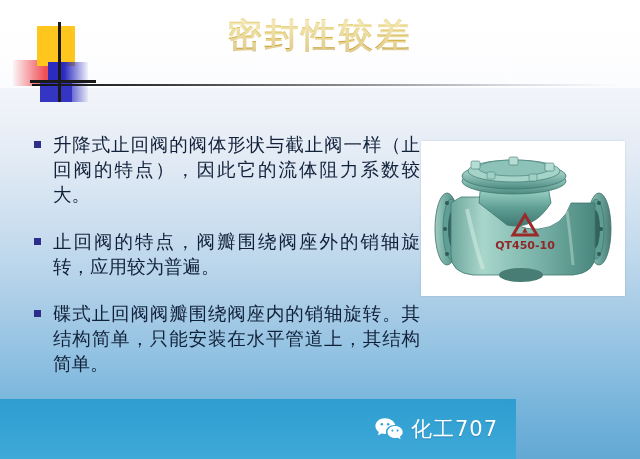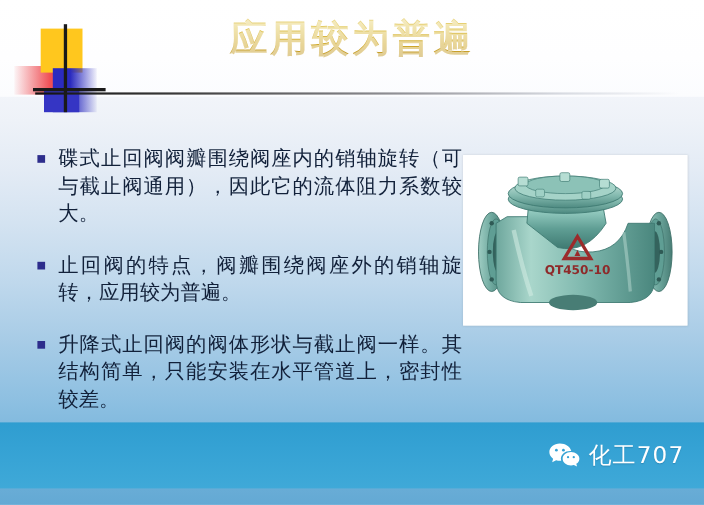--- a/index.html
+++ b/index.html
@@ -138,22 +138,22 @@
     left: 421px; top: 141px;
     width: 204px; height: 155px;
     background: #ffffff;
     box-shadow: 0 0 2px rgba(0,0,0,0.12);
   }
   .photo-frame svg { display: block; }
 
   
   .footer {
     position: absolute;
-    left: 0; bottom: 15px;
-    width: 640px; height: 60px;
+    left: 0; bottom: 0;
+    width: 516px; height: 60px;
     background: linear-gradient(to bottom, #2f9dd0 0%, #35a2d4 40%, #3fa9d8 100%);
     display: flex;
     align-items: center;
     justify-content: flex-end;
     padding-right: 18px;
     box-sizing: border-box;
   }
   .footer-brand {
     display: flex;
     align-items: center;
@@ -176,39 +176,39 @@
 
   <div class="deco">
     <div class="sq-red"></div>
     <div class="sq-yellow"></div>
     <div class="sq-blue"></div>
     <div class="sq-blue2"></div>
     <div class="bar-v"></div>
     <div class="bar-h"></div>
   </div>
 
-  <div class="title">应用较为普遍</div>
+  <div class="title">密封性较差</div>
 
   <div class="rule"></div>
 
   <div class="body">
 
     <div class="bullet-row">
       <div class="bullet-mark"></div>
-      <div class="bullet-text">碟式止回阀阀瓣围绕阀座内的销轴旋转（可与截止阀通用），因此它的流体阻力系数较大。</div>
+      <div class="bullet-text">升降式止回阀的阀体形状与截止阀一样（止回阀的特点），因此它的流体阻力系数较大。</div>
     </div>
 
     <div class="bullet-row">
       <div class="bullet-mark"></div>
       <div class="bullet-text">止回阀的特点，阀瓣围绕阀座外的销轴旋转，应用较为普遍。</div>
     </div>
 
     <div class="bullet-row">
       <div class="bullet-mark"></div>
-      <div class="bullet-text">升降式止回阀的阀体形状与截止阀一样。其结构简单，只能安装在水平管道上，密封性较差。</div>
+      <div class="bullet-text">碟式止回阀阀瓣围绕阀座内的销轴旋转。其结构简单，只能安装在水平管道上，其结构简单。</div>
     </div>
 
   </div>
 
   <div class="photo-frame">
     <svg width="204" height="155" viewBox="0 0 204 155">
       <defs>
         <linearGradient id="bodyG" x1="0" y1="0" x2="0" y2="1">
           <stop offset="0%" stop-color="#bfe2da"></stop>
           <stop offset="28%" stop-color="#8ec6bb"></stop>

